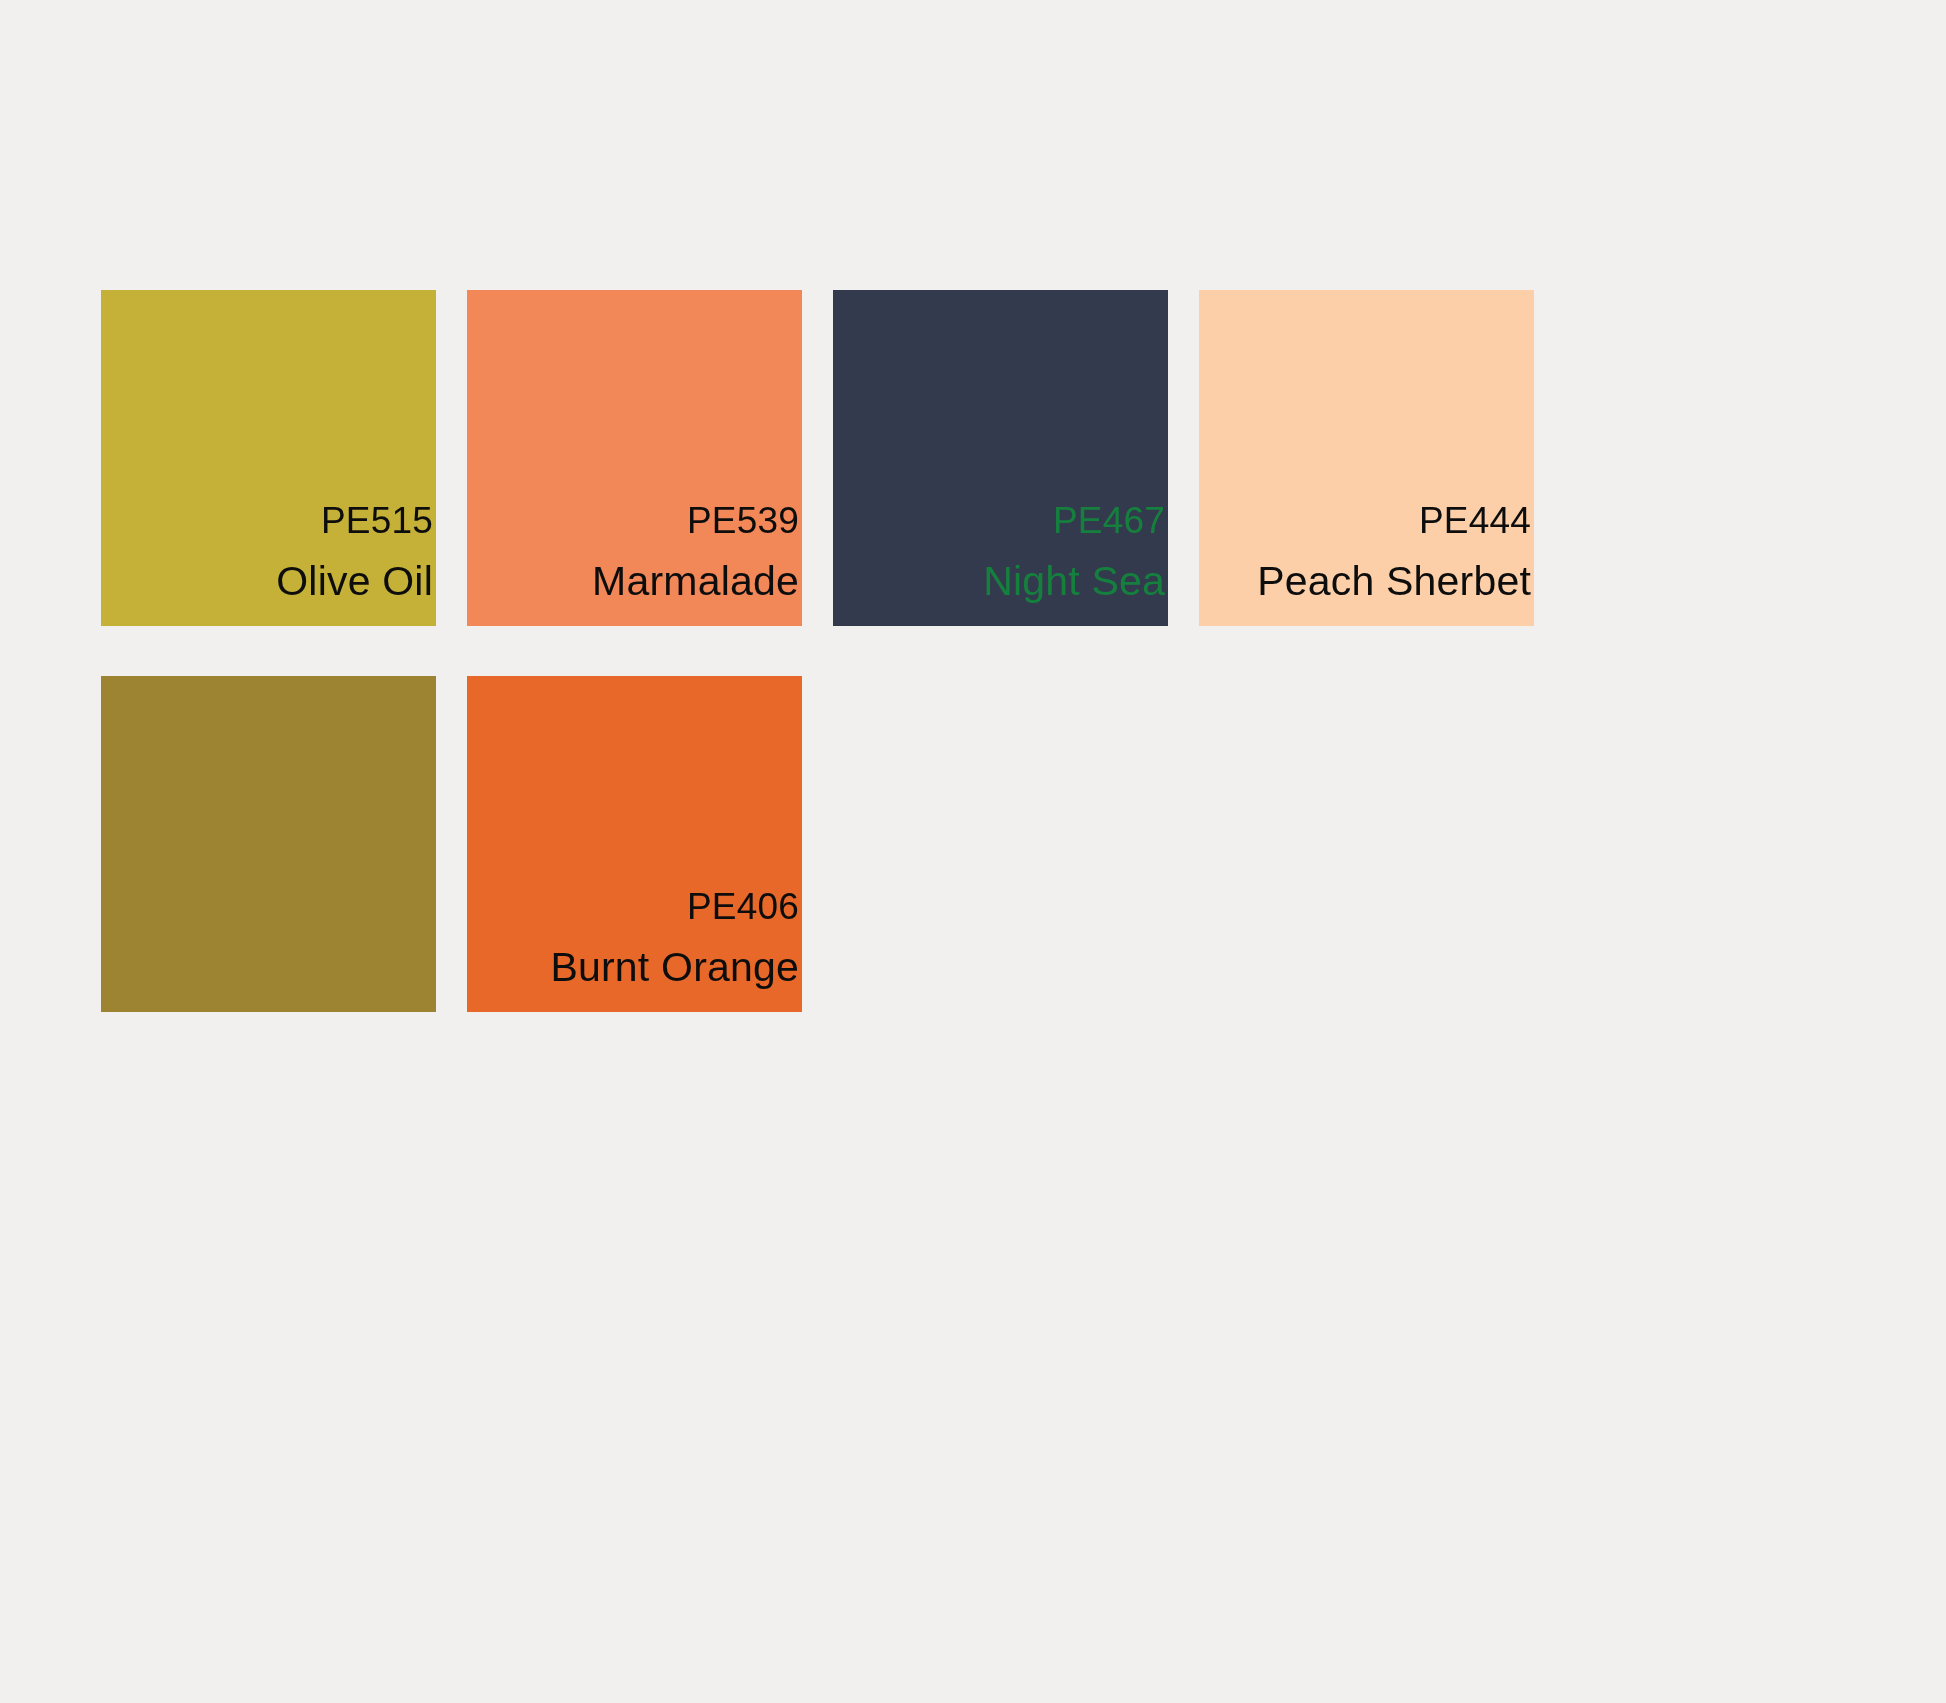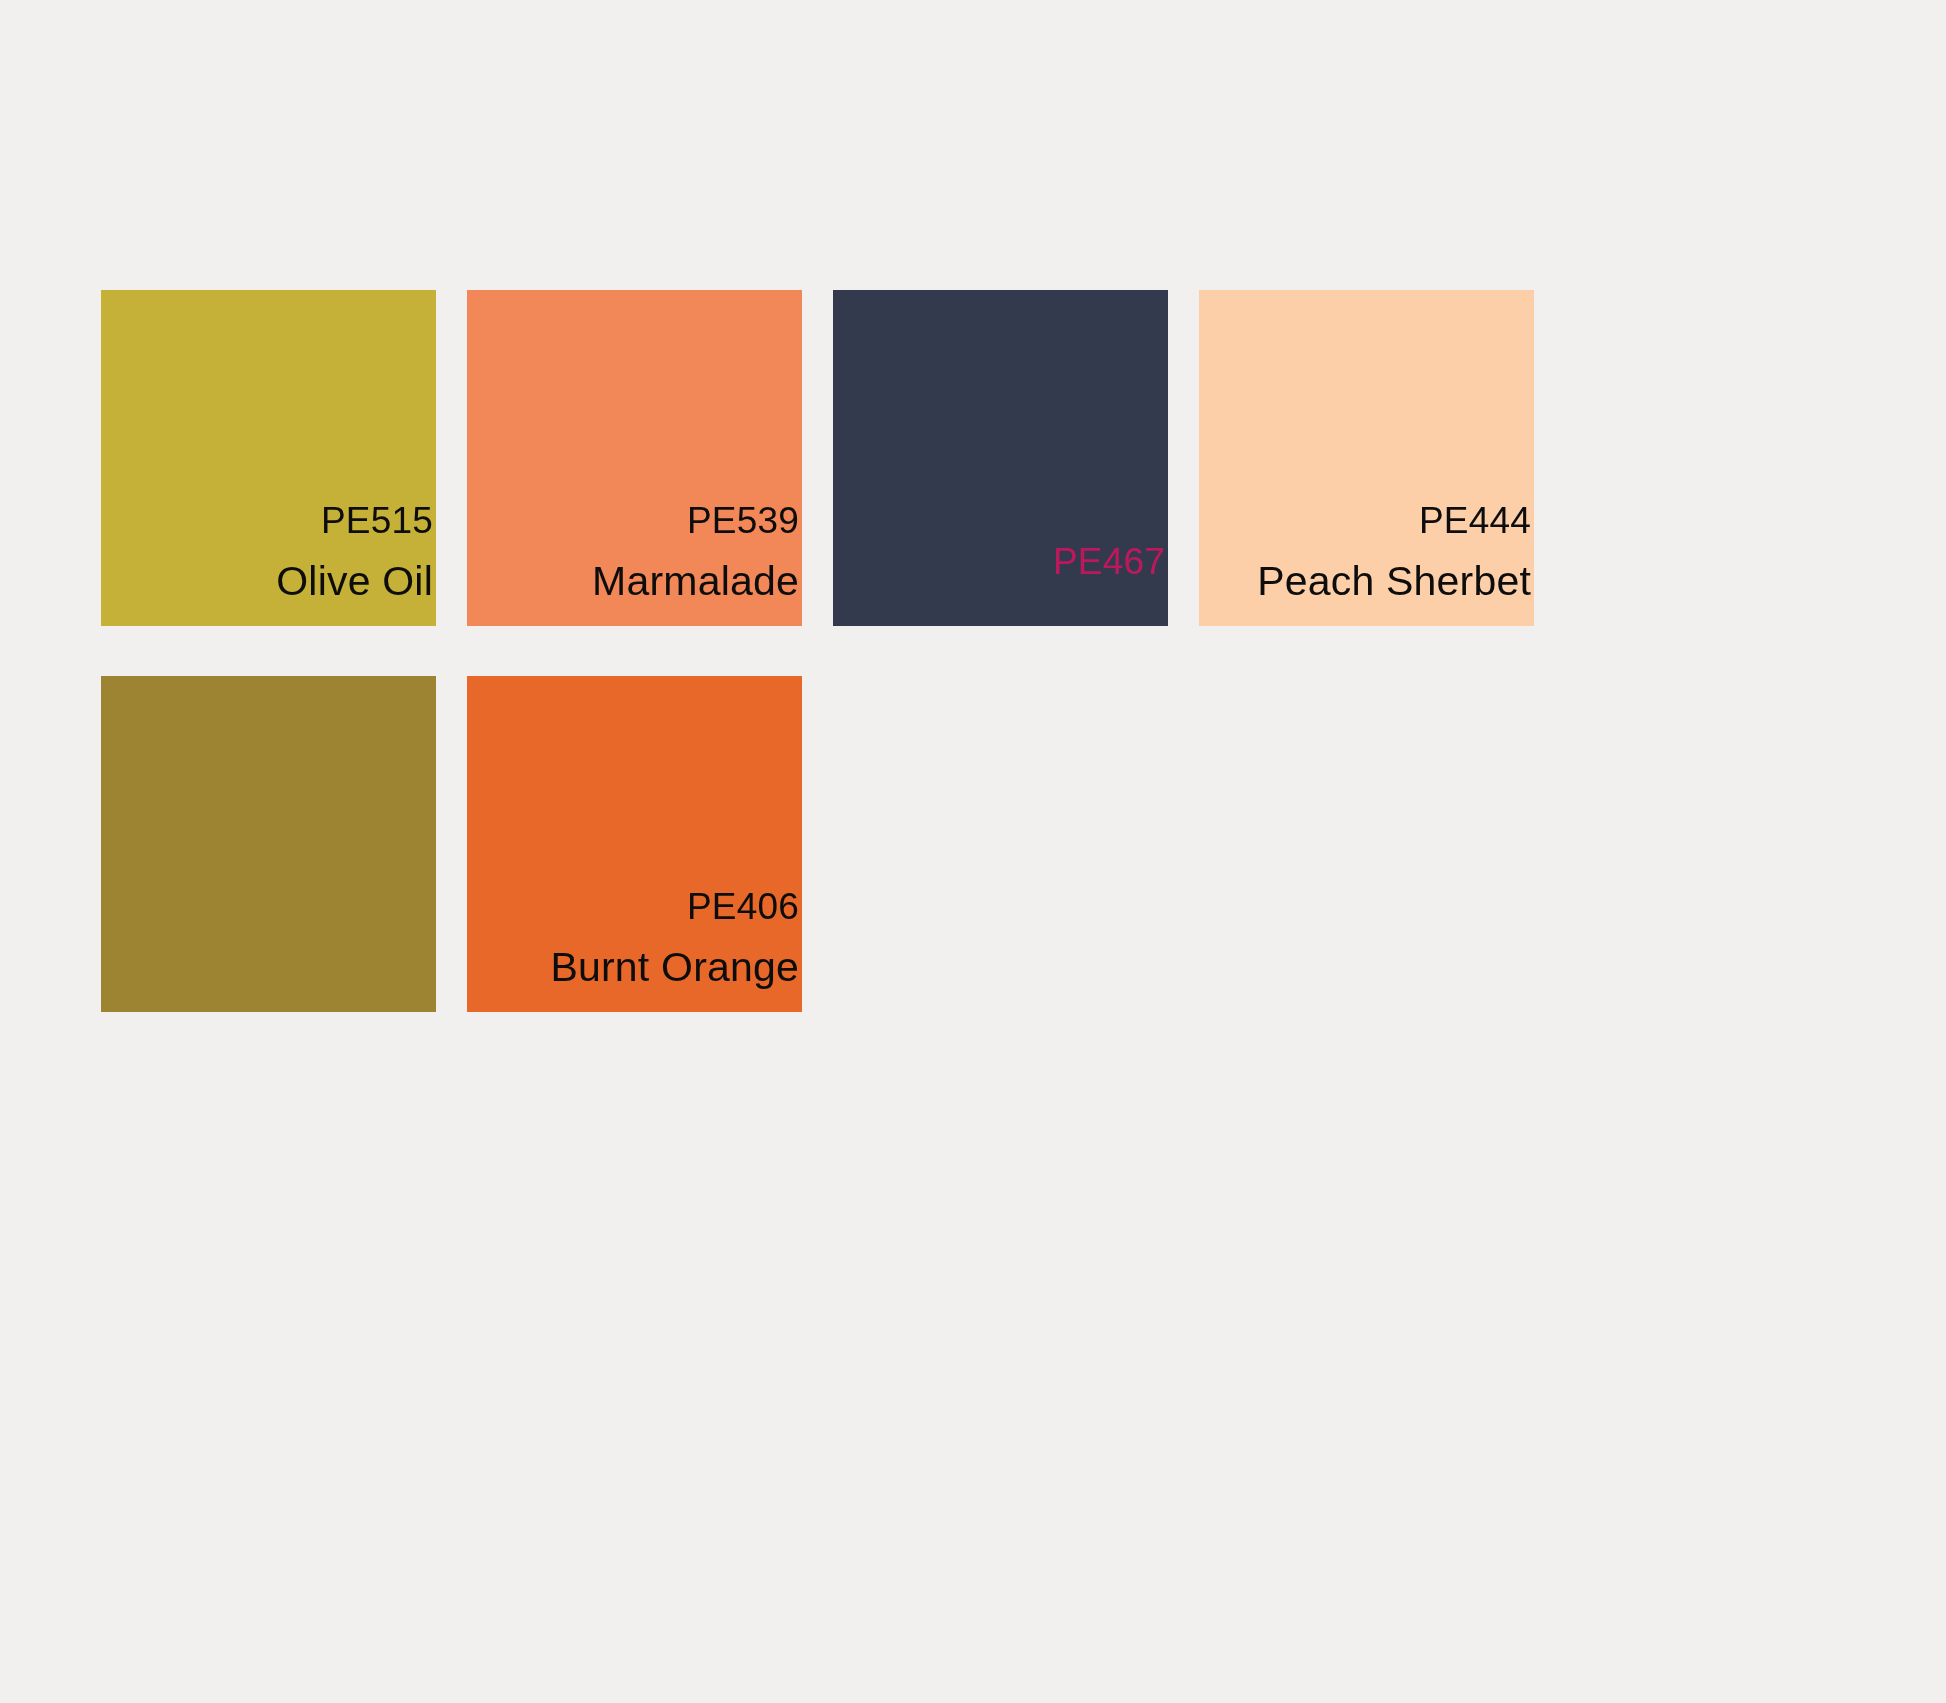--- a/index.html
+++ b/index.html
@@ -70,21 +70,21 @@
   }
 
   .swatch-name {
     display: block;
     font-size: 41px;
     letter-spacing: 0.2px;
   }
 
   .light-text .swatch-code,
   .light-text .swatch-name {
-    color: #be185d;
+    color: #15803d;
   }
 
   .dark-text .swatch-code,
   .dark-text .swatch-name {
     color: #0d0d0d;
   }
 </style>
 </head>
 <body style="background: rgb(241, 240, 238);">
 
@@ -105,20 +105,21 @@
       <div class="swatch-labels">
         <span class="swatch-code">PE539</span>
         <span class="swatch-name">Marmalade</span>
       </div>
     </div>
 
     <div class="swatch light-text">
       <div class="swatch-fill" style="background:#333a4d"></div>
       <div class="swatch-labels">
         <span class="swatch-code">PE467</span>
+        <span class="swatch-name">Night Sea</span>
       </div>
     </div>
 
     <div class="swatch dark-text">
       <div class="swatch-fill" style="background:#fccfa8"></div>
       <div class="swatch-labels">
         <span class="swatch-code">PE444</span>
         <span class="swatch-name">Peach Sherbet</span>
       </div>
     </div>

